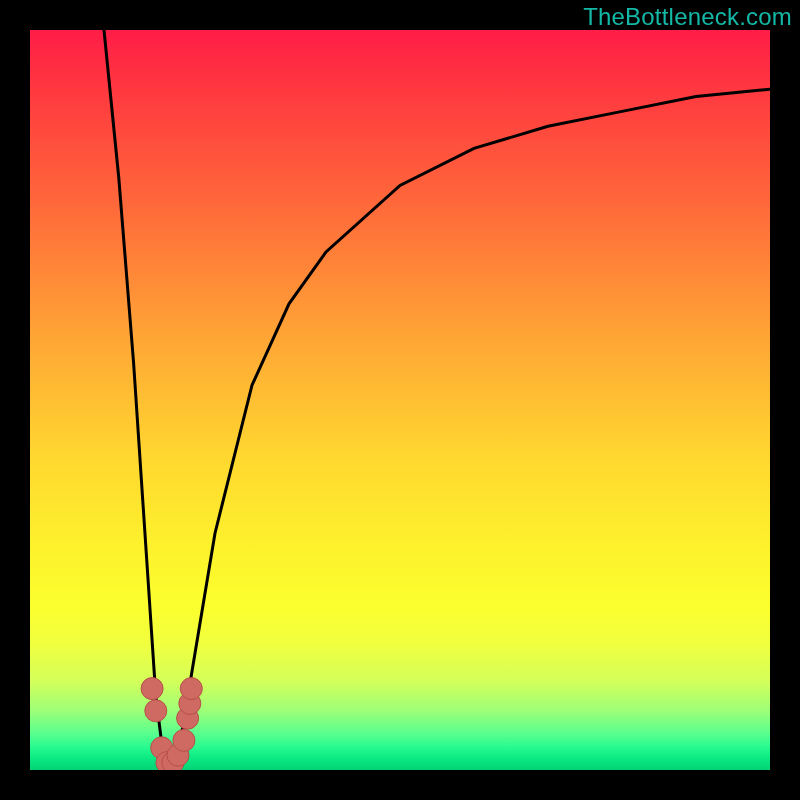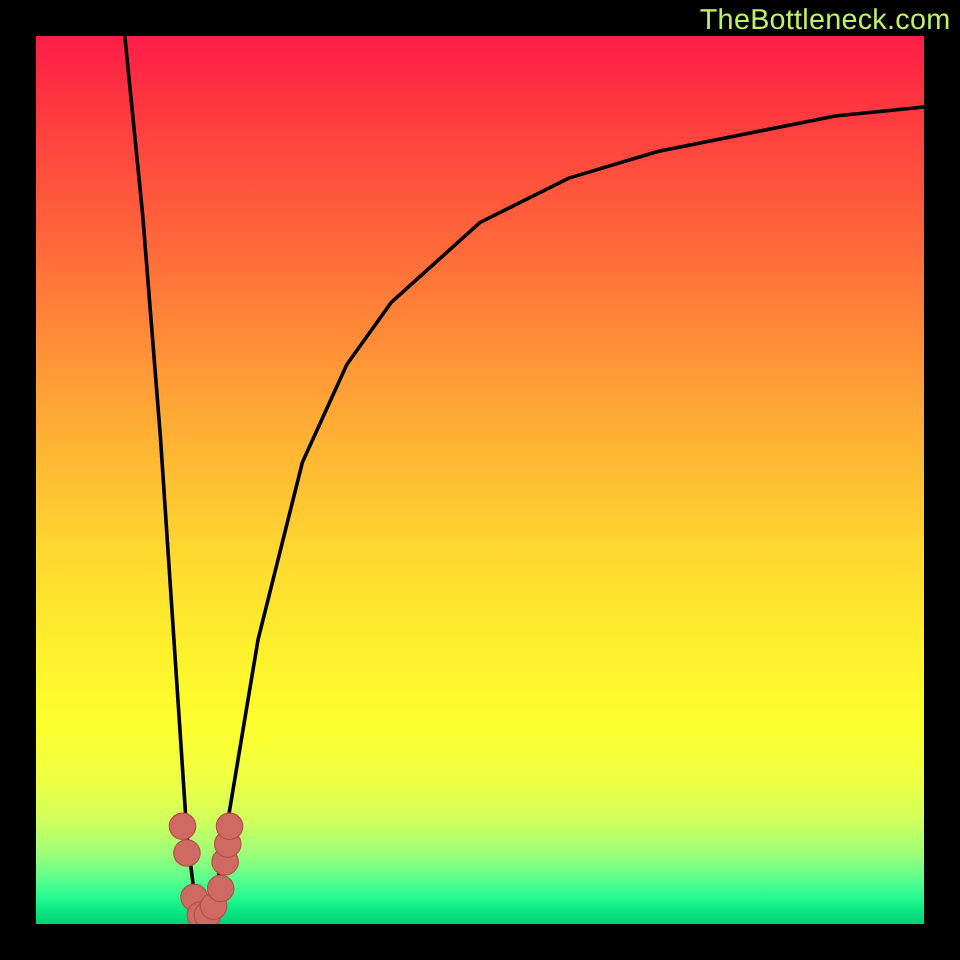--- a/index.html
+++ b/index.html
@@ -47,21 +47,21 @@
       #5bff8e 95%,
       #26f98f 97%,
       #0ae882 98.5%,
       #03d274 100%
     );
   }
   .watermark {
     position: absolute;
     top: 3px;
     right: 8px;
-    color: #bef264;
+    color: #14b8a6;
     font-size: 24px;
     font-weight: 400;
     letter-spacing: 0.2px;
   }
   svg.curves {
     position: absolute;
     left: 0;
     top: 0;
     width: 740px;
     height: 740px;

